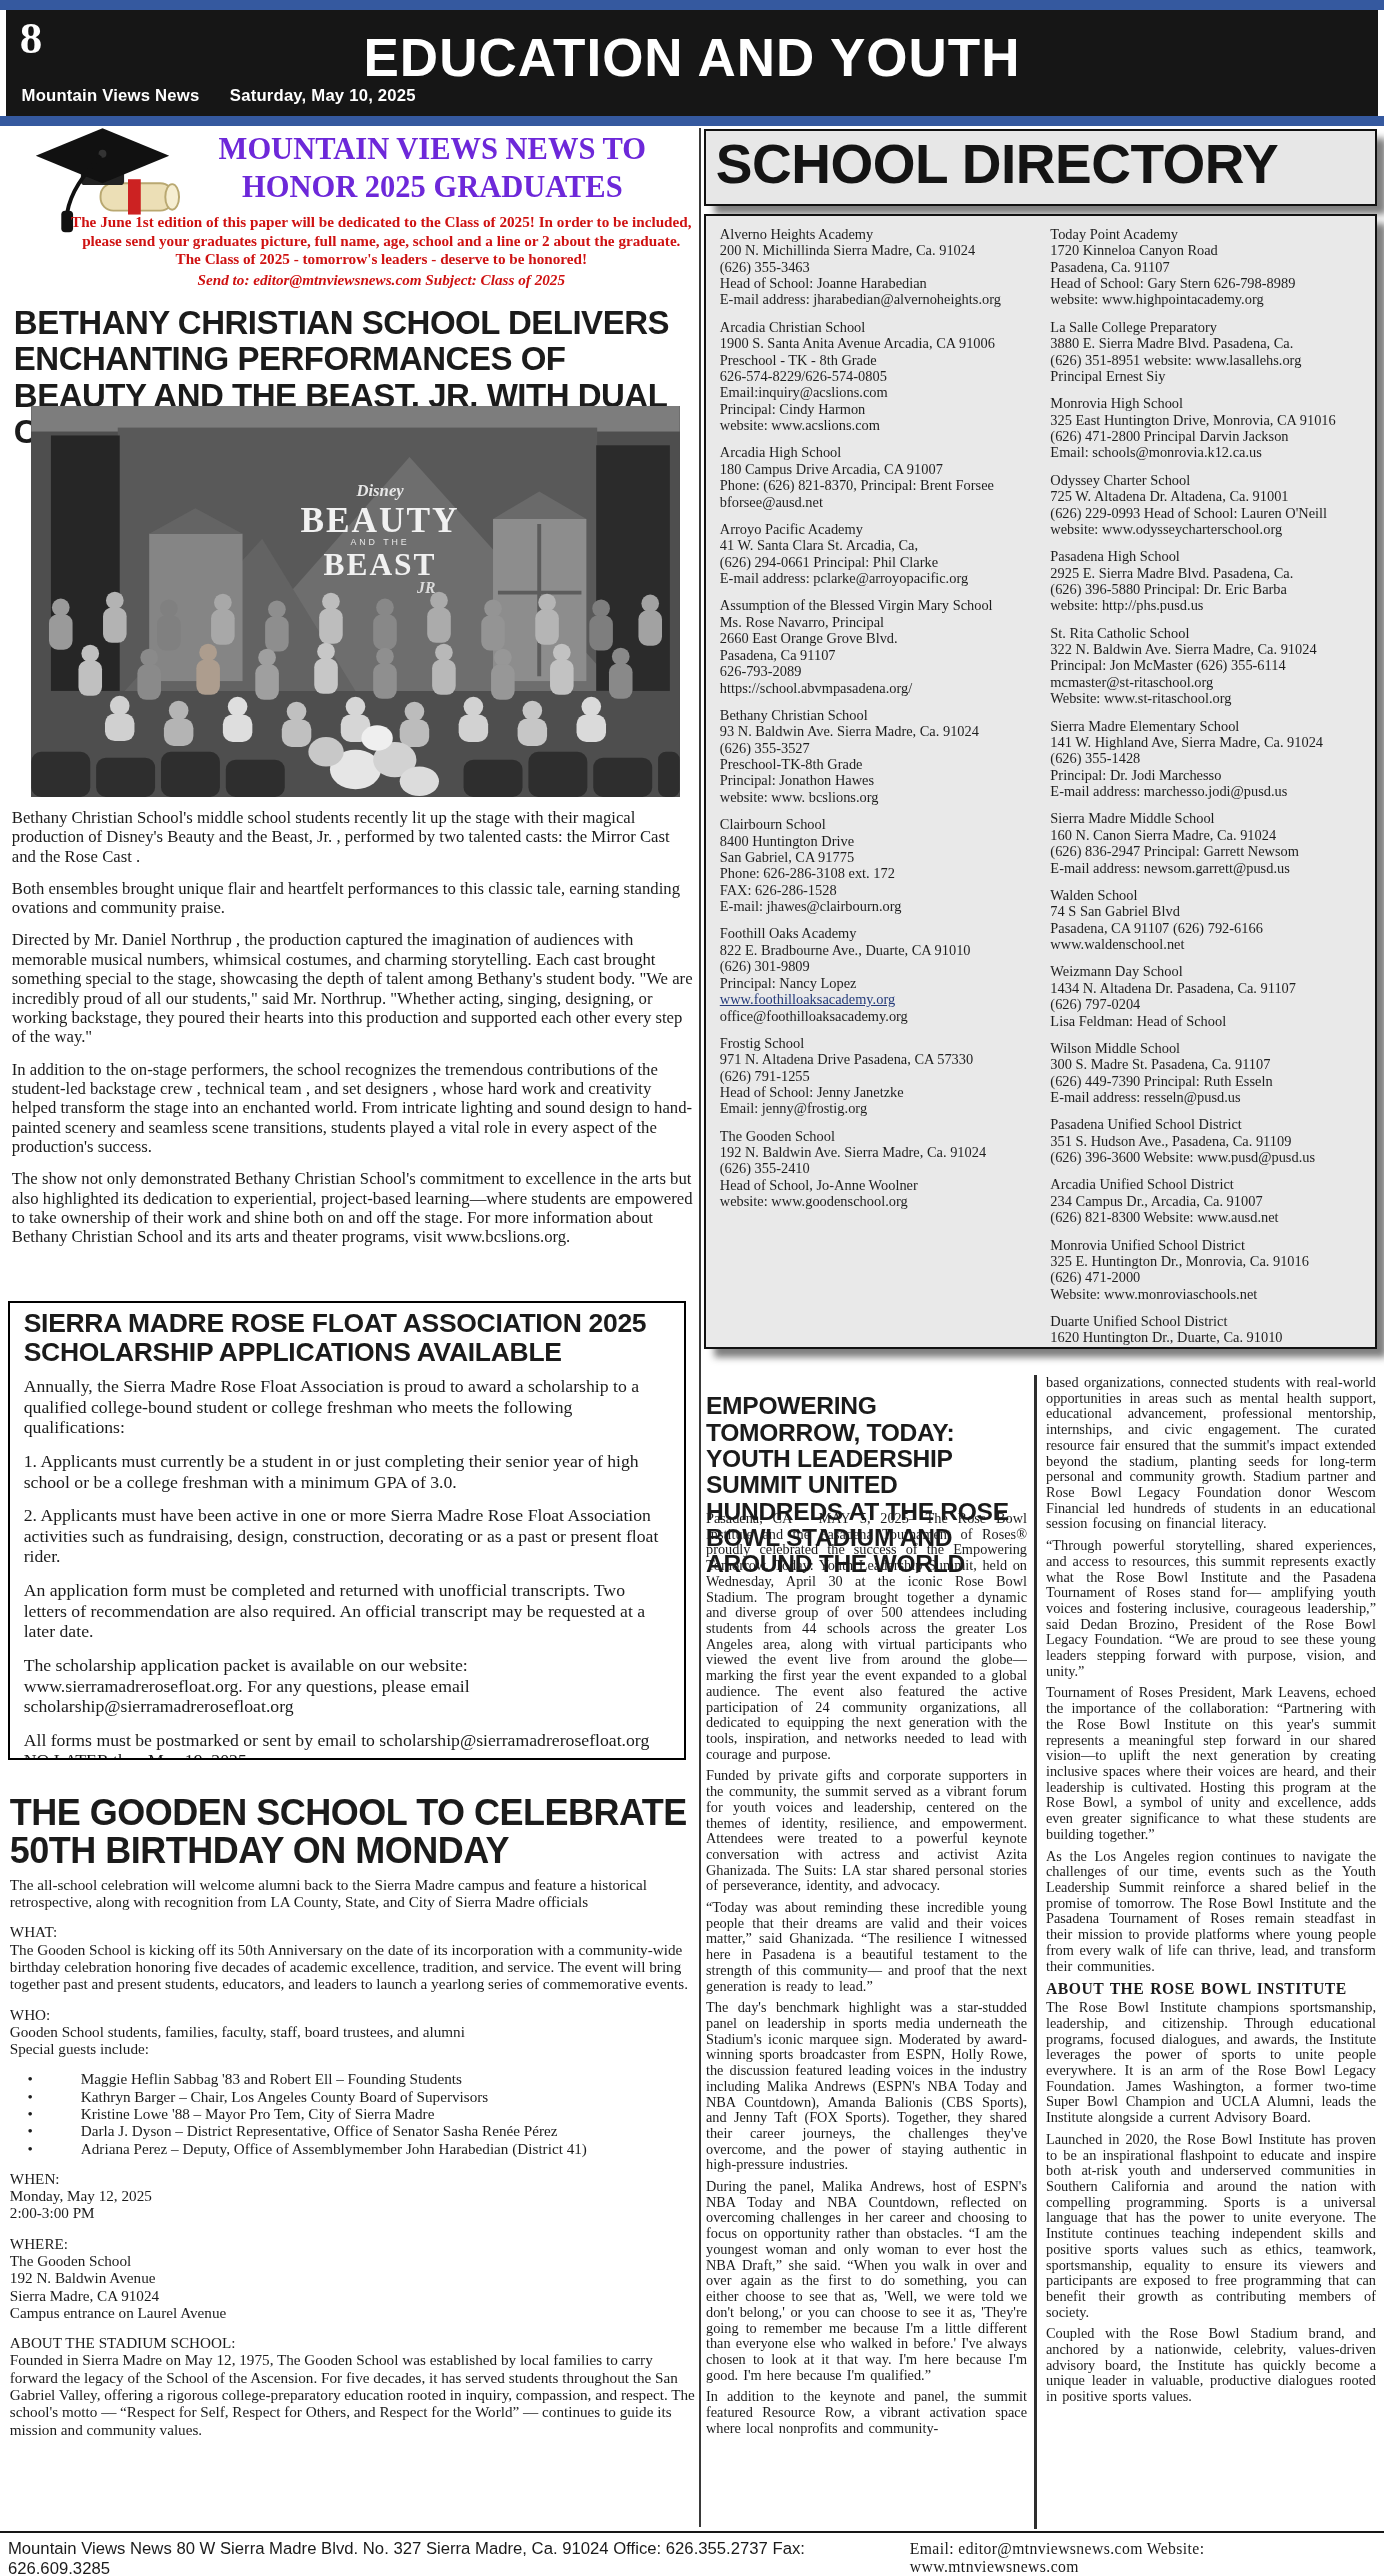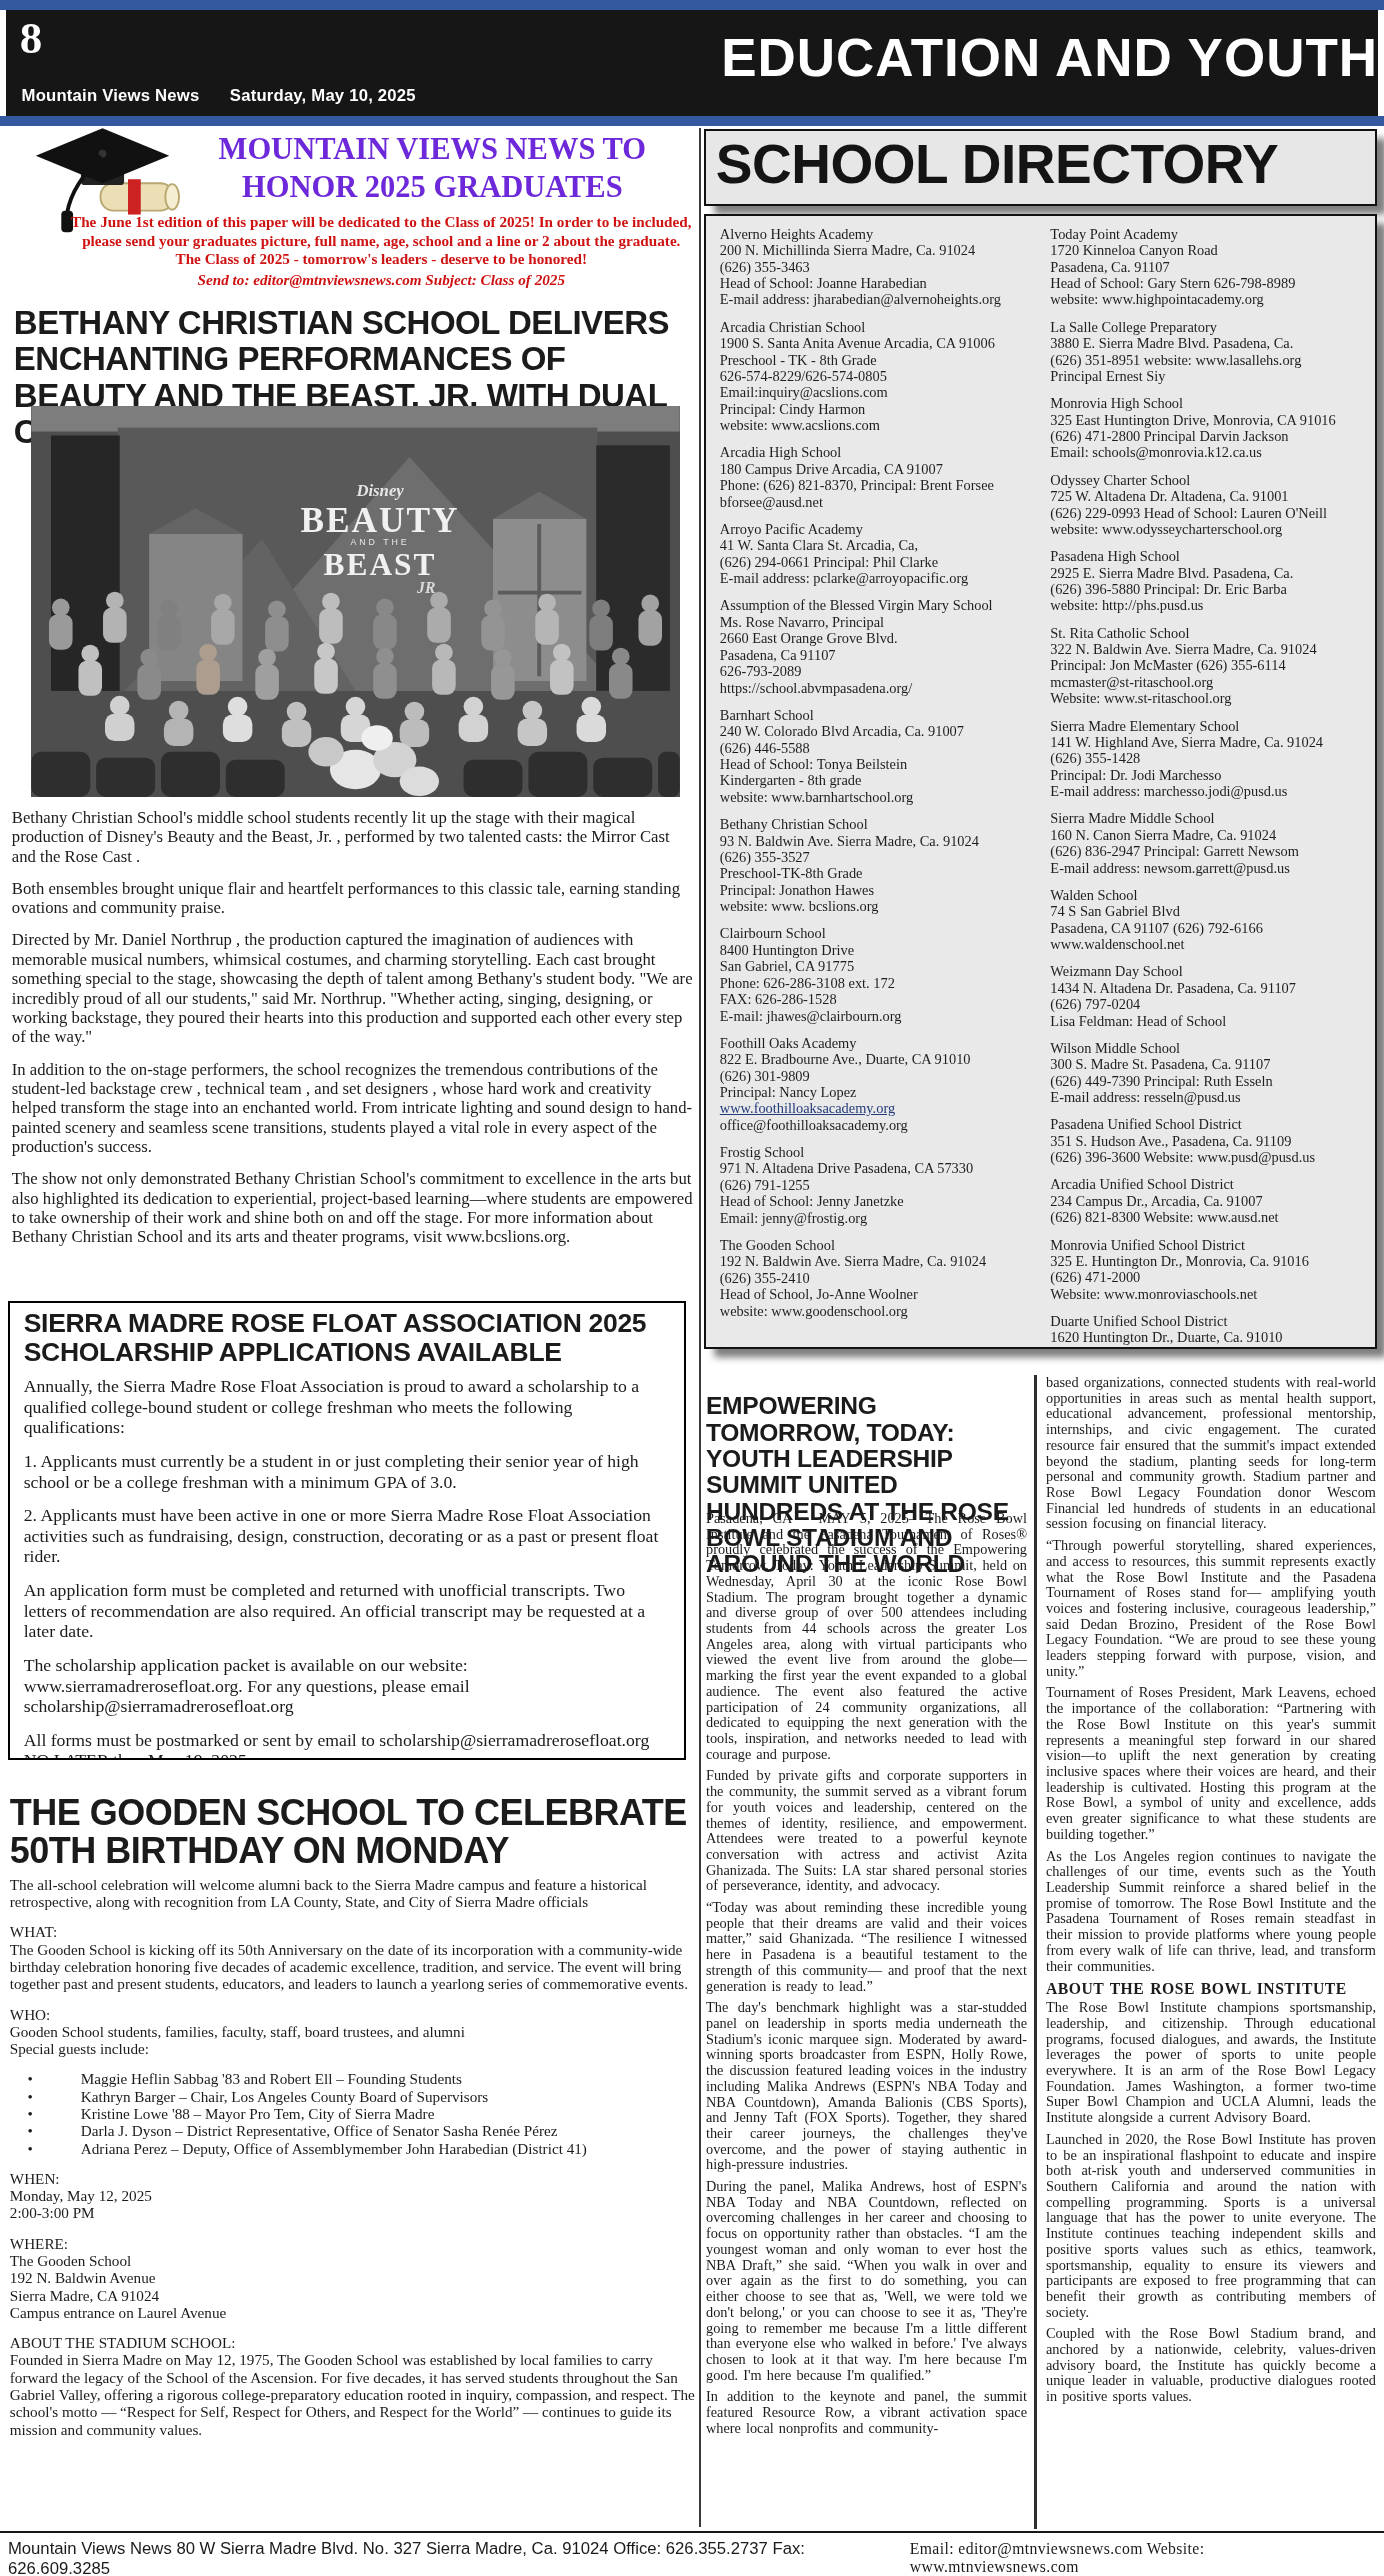--- a/index.html
+++ b/index.html
@@ -11,21 +11,21 @@
   .page{position:relative;width:1384px;height:2576px;background:#ffffff;margin:0 auto;
         font-family:var(--serif);color:var(--ink);overflow:hidden;}
 
   
   .masthead{position:absolute;left:0;top:0;width:100%;}
   .blue-strip{height:9.8px;background:#35599f;}
   .black-band{position:relative;height:106px;background:#161616;margin:0 5.9px;}
   .page-number{position:absolute;left:13.8px;top:2px;color:#fff;font:bold 45px var(--serif);}
   .mast-line{position:absolute;left:15.7px;bottom:9.8px;color:#fff;font:bold 16.7px var(--sans);letter-spacing:0.2px;}
   .mast-line span{margin-right:25.6px;}
-  .section-title{position:absolute;left:0;top:17.7px;width:100%;text-align:right;color:#fff;
+  .section-title{position:absolute;left:0;top:17.7px;width:100%;text-align:center;color:#fff;
                  font:bold 53px var(--sans);letter-spacing:1px;}
 
   
   .v-rule-main{position:absolute;left:699px;top:128px;width:2px;height:2399px;background:#3a3a3a;}
   .v-rule-emp{position:absolute;left:1034px;top:1375px;width:2.9px;height:1154px;background:#2e2e2e;}
   .footer-rule{position:absolute;left:0;top:2531px;width:100%;height:2px;background:#161616;}
 
   
   .grad-notice{position:absolute;left:9.8px;top:128px;width:688px;height:157px;}
   .grad-cap{position:absolute;left:13.8px;top:-5.9px;width:157px;height:138px;}
@@ -315,28 +315,20 @@
         </div>
         <div class="dir-entry">
           <div class="dir-line">Assumption of the Blessed Virgin Mary School</div>
           <div class="dir-line">Ms. Rose Navarro, Principal</div>
           <div class="dir-line">2660 East Orange Grove Blvd.</div>
           <div class="dir-line">Pasadena, Ca 91107</div>
           <div class="dir-line">626-793-2089</div>
           <div class="dir-line">https://school.abvmpasadena.org/</div>
         </div>
         <div class="dir-entry">
-          <div class="dir-line">Barnhart School</div>
-          <div class="dir-line">240 W. Colorado Blvd  Arcadia, Ca.  91007</div>
-          <div class="dir-line">(626) 446-5588</div>
-          <div class="dir-line">Head of School:  Tonya Beilstein</div>
-          <div class="dir-line">Kindergarten - 8th grade</div>
-          <div class="dir-line">website:  www.barnhartschool.org</div>
-        </div>
-        <div class="dir-entry">
           <div class="dir-line">Bethany Christian School</div>
           <div class="dir-line">93 N. Baldwin Ave.  Sierra Madre, Ca. 91024</div>
           <div class="dir-line">(626) 355-3527</div>
           <div class="dir-line">Preschool-TK-8th Grade</div>
           <div class="dir-line">Principal: Jonathon Hawes</div>
           <div class="dir-line">website:  www. bcslions.org</div>
         </div>
         <div class="dir-entry">
           <div class="dir-line">Clairbourn School</div>
           <div class="dir-line">8400 Huntington Drive</div>

